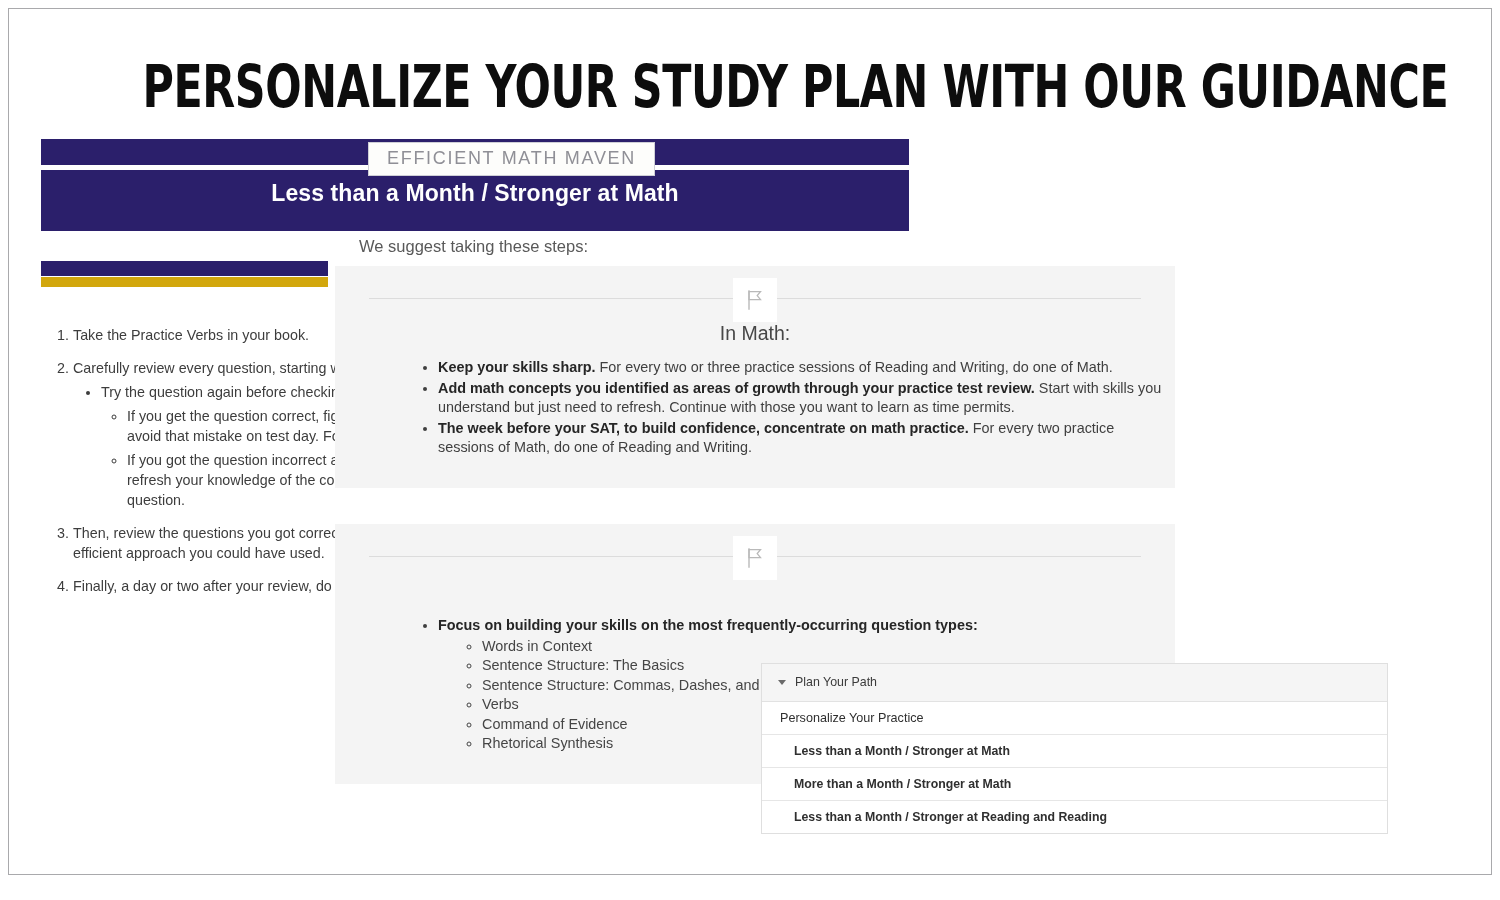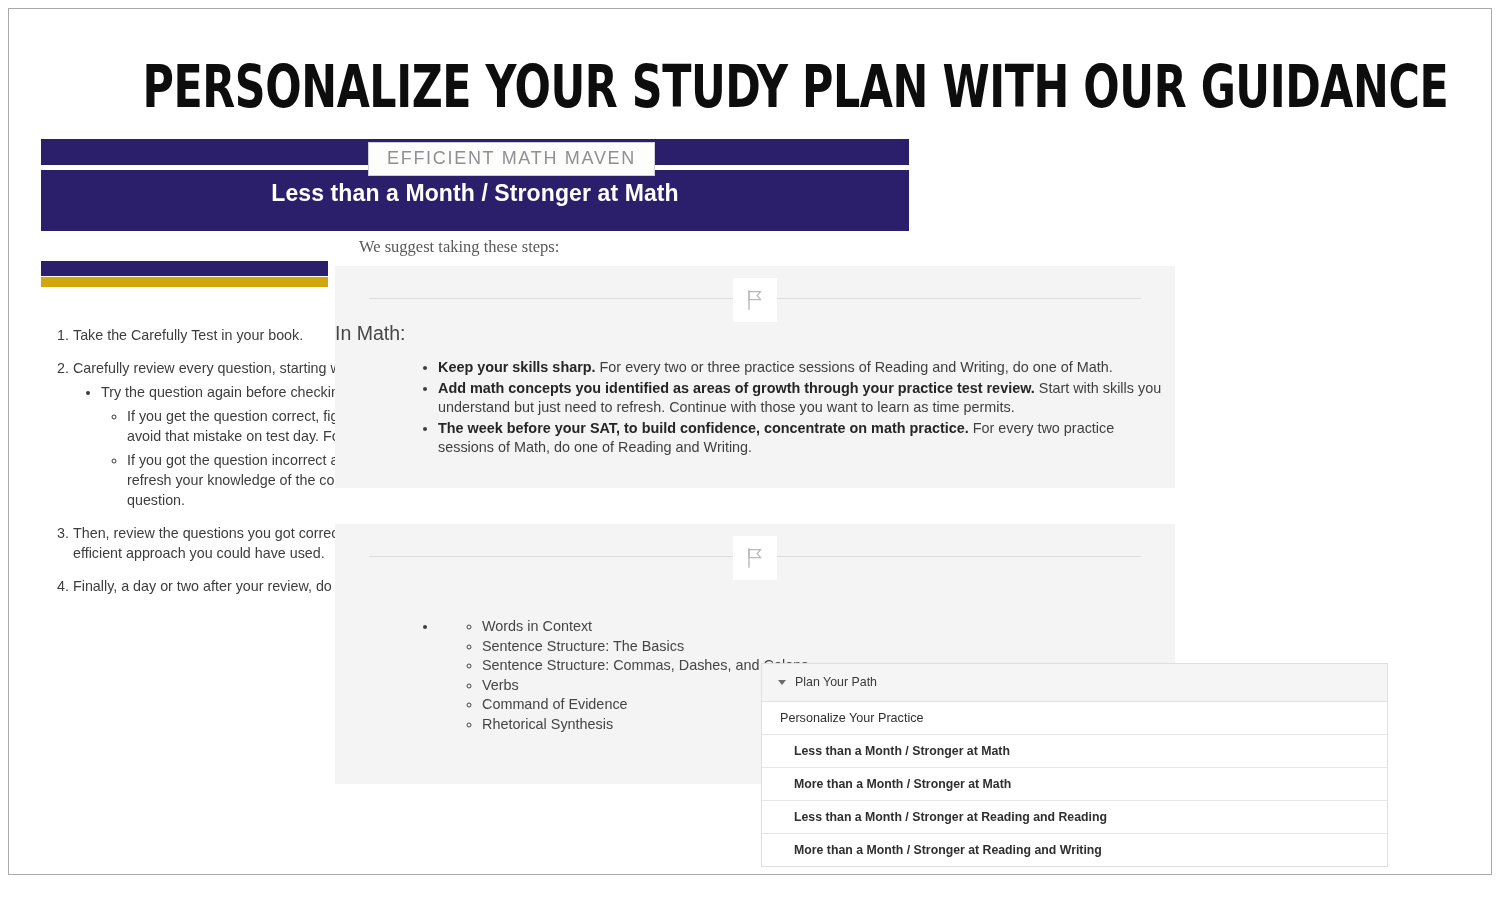--- a/index.html
+++ b/index.html
@@ -150,21 +150,20 @@
     margin-top: 4px;
   }
 
   
   #suggest-line {
     position: absolute;
     left: 350px;
     top: 228px;
     font-size: 16.5px;
     color: #595959;
-    font-family: Liberation Serif, serif;
   }
 
   .content-panel {
     position: absolute;
     left: 326px;
     width: 840px;
     background: #f4f4f4;
   }
   #panel-math  { top: 257px; height: 222px; }
   #panel-rw    { top: 515px; height: 260px; }
@@ -188,20 +187,21 @@
     box-sizing: border-box;
     display: flex;
     align-items: center;
     justify-content: center;
   }
   .section-heading {
     position: absolute;
     left: 0;
     top: 56px;
     width: 840px;
+    text-align: center;
     font-size: 19.5px;
     color: #474747;
   }
 
   .bullets {
     position: absolute;
     left: 0;
     top: 92px;
     width: 760px;
     margin: 0;
@@ -281,21 +281,21 @@
     <div id="eyebrow-chip">EFFICIENT MATH MAVEN</div>
     <div id="header-title">Less than a Month / Stronger at Math</div>
   </div>
 
   <div id="left-rule-navy"></div>
   <div id="left-rule-gold"></div>
 
   <div id="left-steps">
     <ol>
       <li>
-        <span>Take the Carefully Test in your book.</span>
+        <span>Take the Practice Verbs in your book.</span>
       </li>
       <li>
         <span>Carefully review every question, starting with the ones you got wrong.</span>
         <ul>
           <li>
             <span>Try the question again before checking the explanation.</span>
             <ul>
               <li><span>If you get the question correct, figure out what your mistake was and how to </span><span>avoid that mistake on test day. For example: </span></li>
               <li><span>If you got the question incorrect again, read the explanation. In doing so, </span><span>you'll refresh your knowledge of the concept and get better at </span><span>working on that type of question.</span></li>
             </ul>
@@ -332,20 +332,21 @@
   <div class="content-panel" id="panel-rw">
     <div class="divider"></div>
     <div class="flag-box">
       <svg width="18" height="20" viewBox="0 0 18 20" aria-hidden="true">
         <path d="M3 1 L3 19" stroke="#b9b9b9" stroke-width="1.4" fill="none" stroke-linecap="square"></path>
         <path d="M3 1.6 L14.5 1.6 L11.2 5.6 L14.5 9.6 L3 9.6 Z" stroke="#b9b9b9" stroke-width="1.3" fill="none" stroke-linejoin="miter"></path>
       </svg>
     </div>
     <ul class="bullets">
       <li>
+        <b>Focus on building your skills on the most frequently-occurring question types:</b>
         <ul class="sub-bullets">
           <li>Words in Context</li>
           <li>Sentence Structure: The Basics</li>
           <li>Sentence Structure: Commas, Dashes, and Colons</li>
           <li>Verbs</li>
           <li>Command of Evidence</li>
           <li>Rhetorical Synthesis</li>
         </ul>
       </li>
     </ul>
@@ -353,16 +354,15 @@
 
   <div id="plan-nav">
     <div class="nav-head">
       <span class="caret"></span>
       <span>Plan Your Path</span>
     </div>
     <div class="nav-row">Personalize Your Practice</div>
     <div class="nav-row indent">Less than a Month / Stronger at Math</div>
     <div class="nav-row indent">More than a Month / Stronger at Math</div>
     <div class="nav-row indent">Less than a Month / Stronger at Reading and Reading</div>
-    <div class="nav-row indent">More than a Month / Stronger at Reading and Writing</div>
   </div>
 
 </div>
 
 </body></html>

